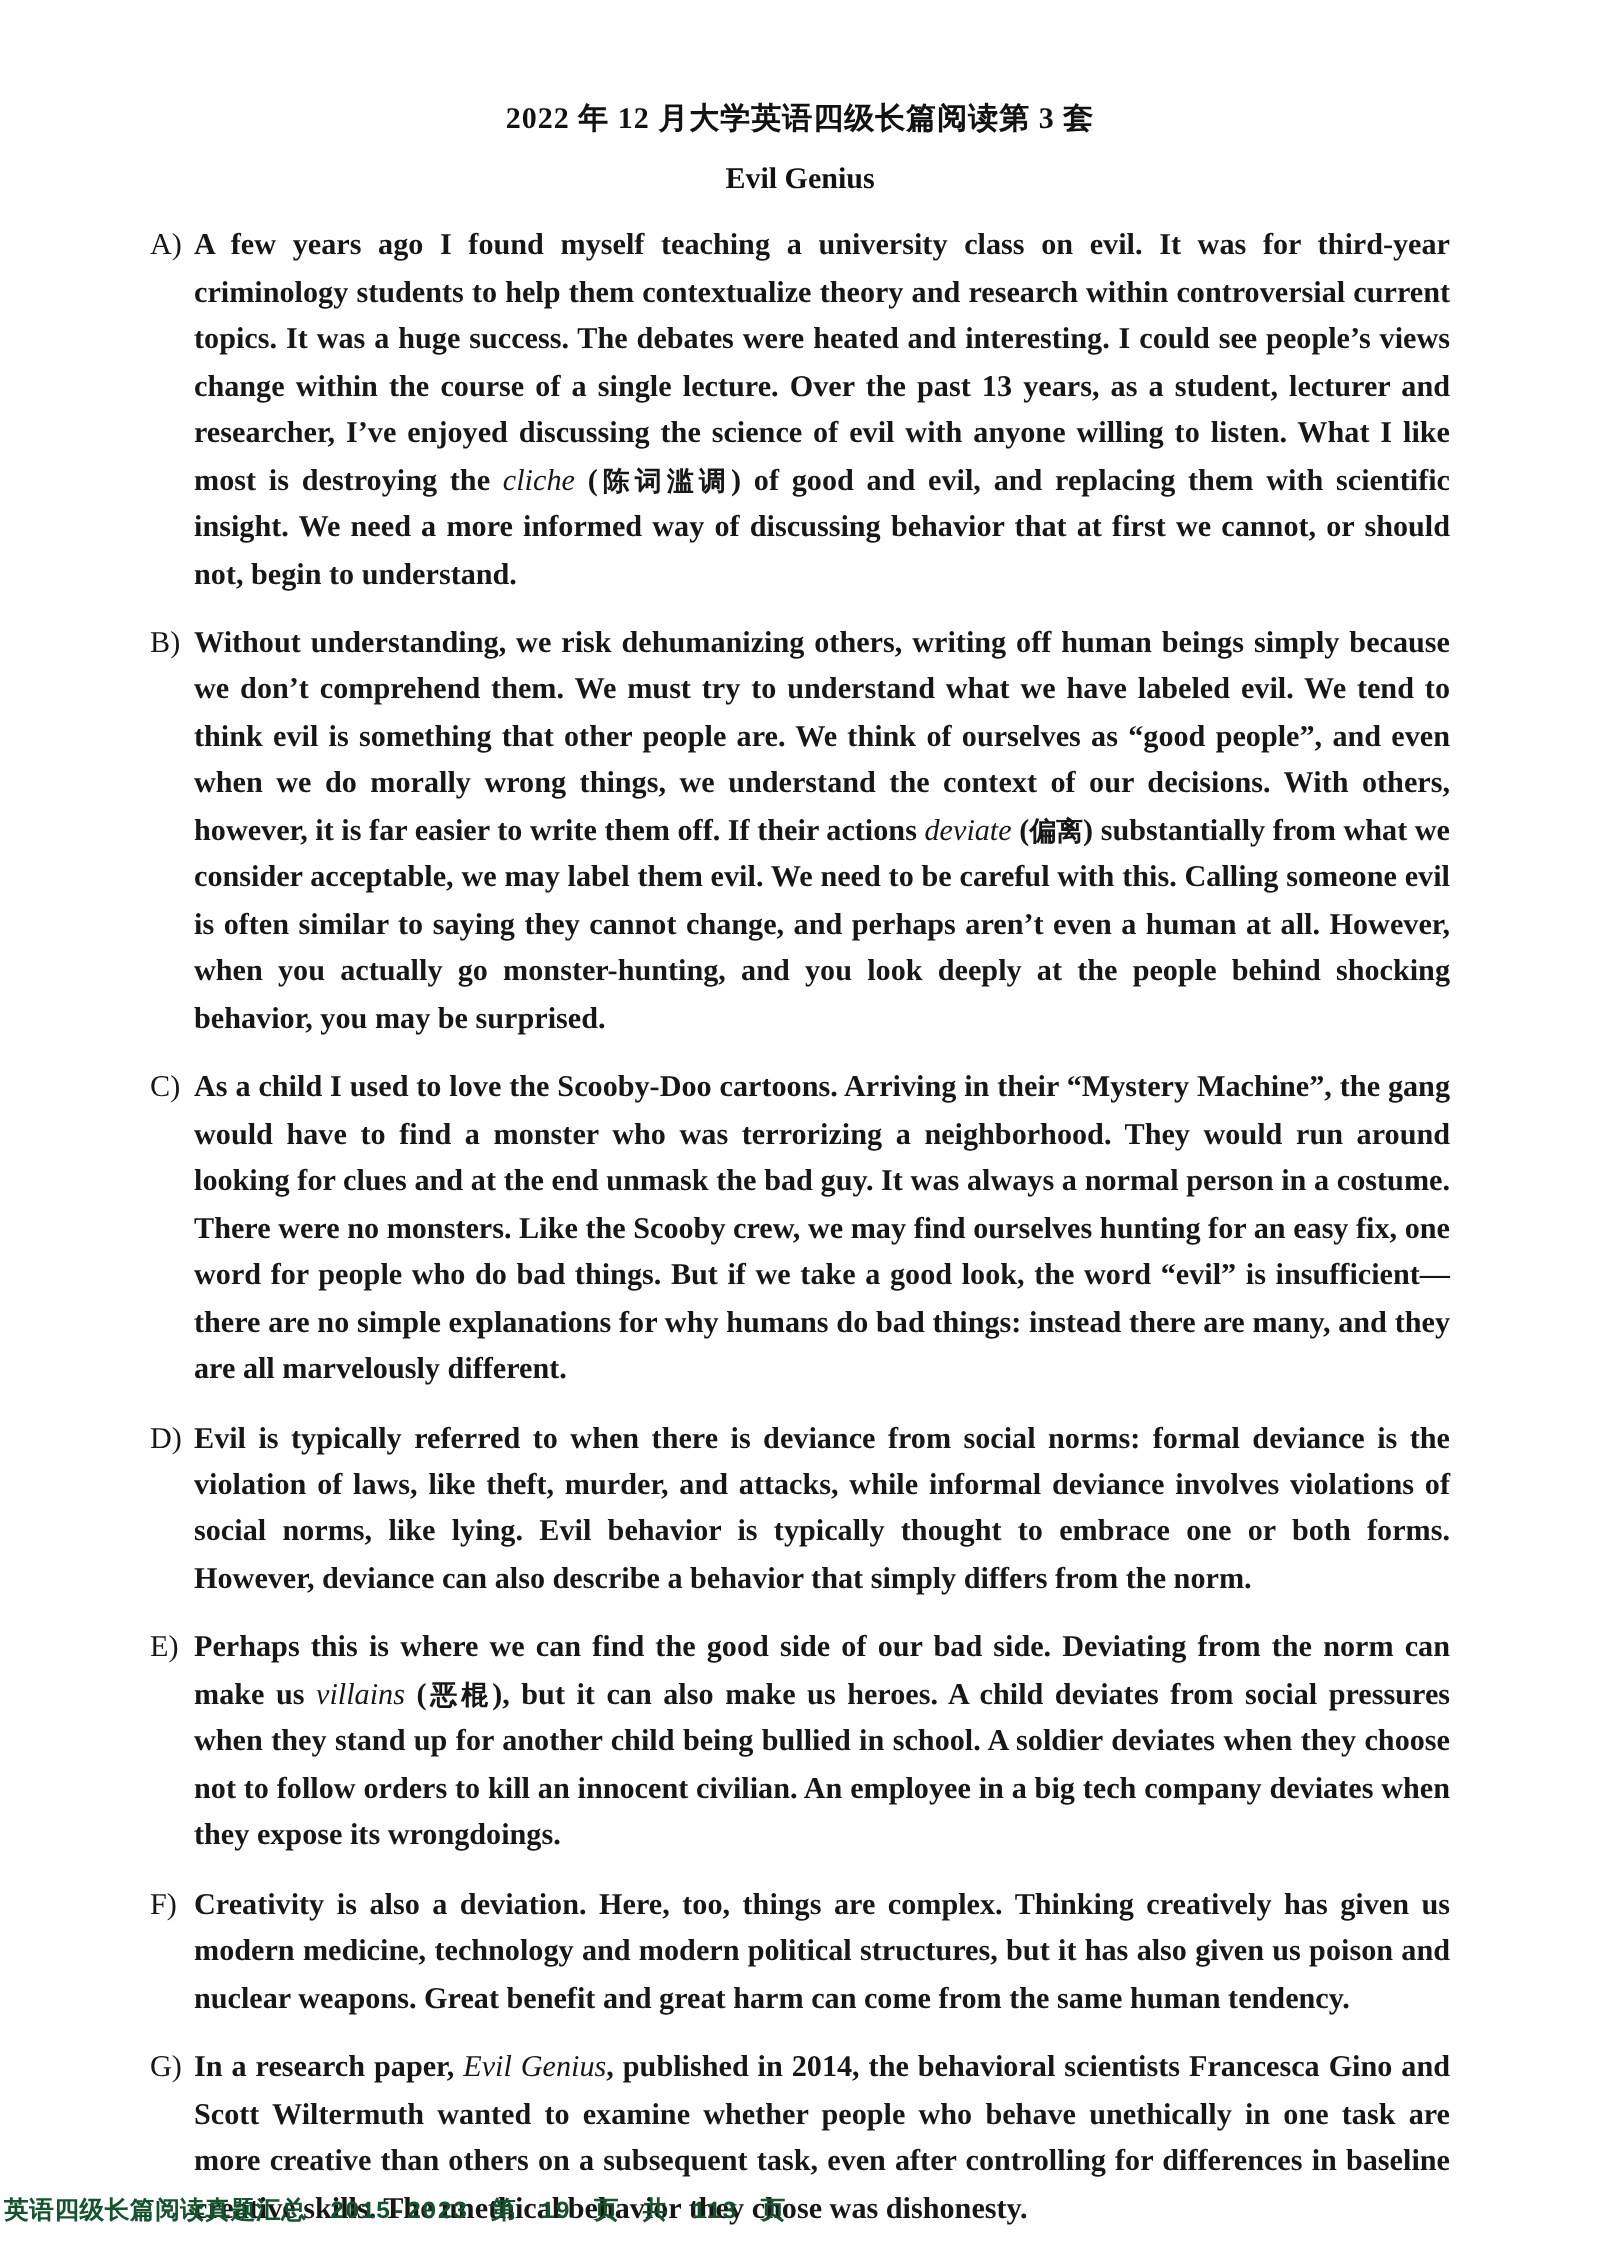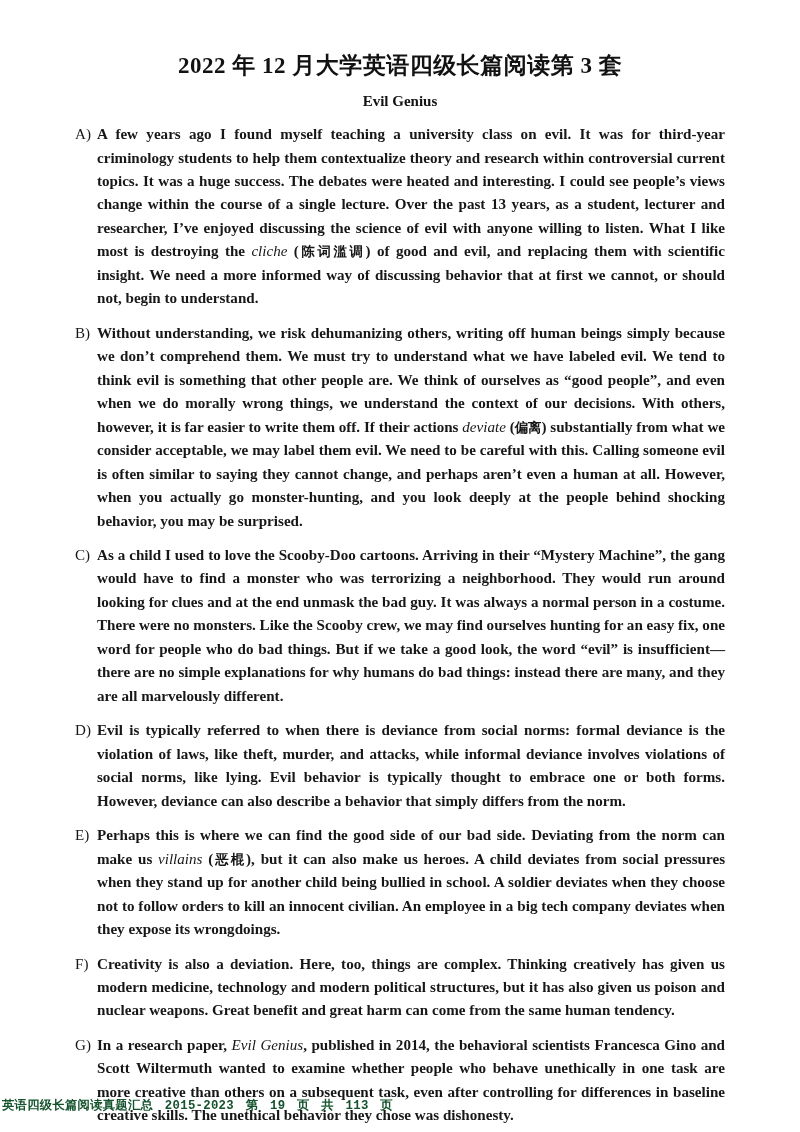--- a/index.html
+++ b/index.html
@@ -17,21 +17,21 @@
   }
   .page {
     width: 800px;
     height: 1132px;
     box-sizing: border-box;
     padding: 0;
     position: relative;
   }
   .doc-title {
     text-align: center;
-    font-size: 23px;
+    font-size: 15px;
     font-weight: 700;
     letter-spacing: 0.5px;
     margin: 0;
     padding-top: 50px;
     line-height: 1.35;
     color: #121212;
   }
   .doc-subtitle {
     text-align: center;
     font-size: 15px;

